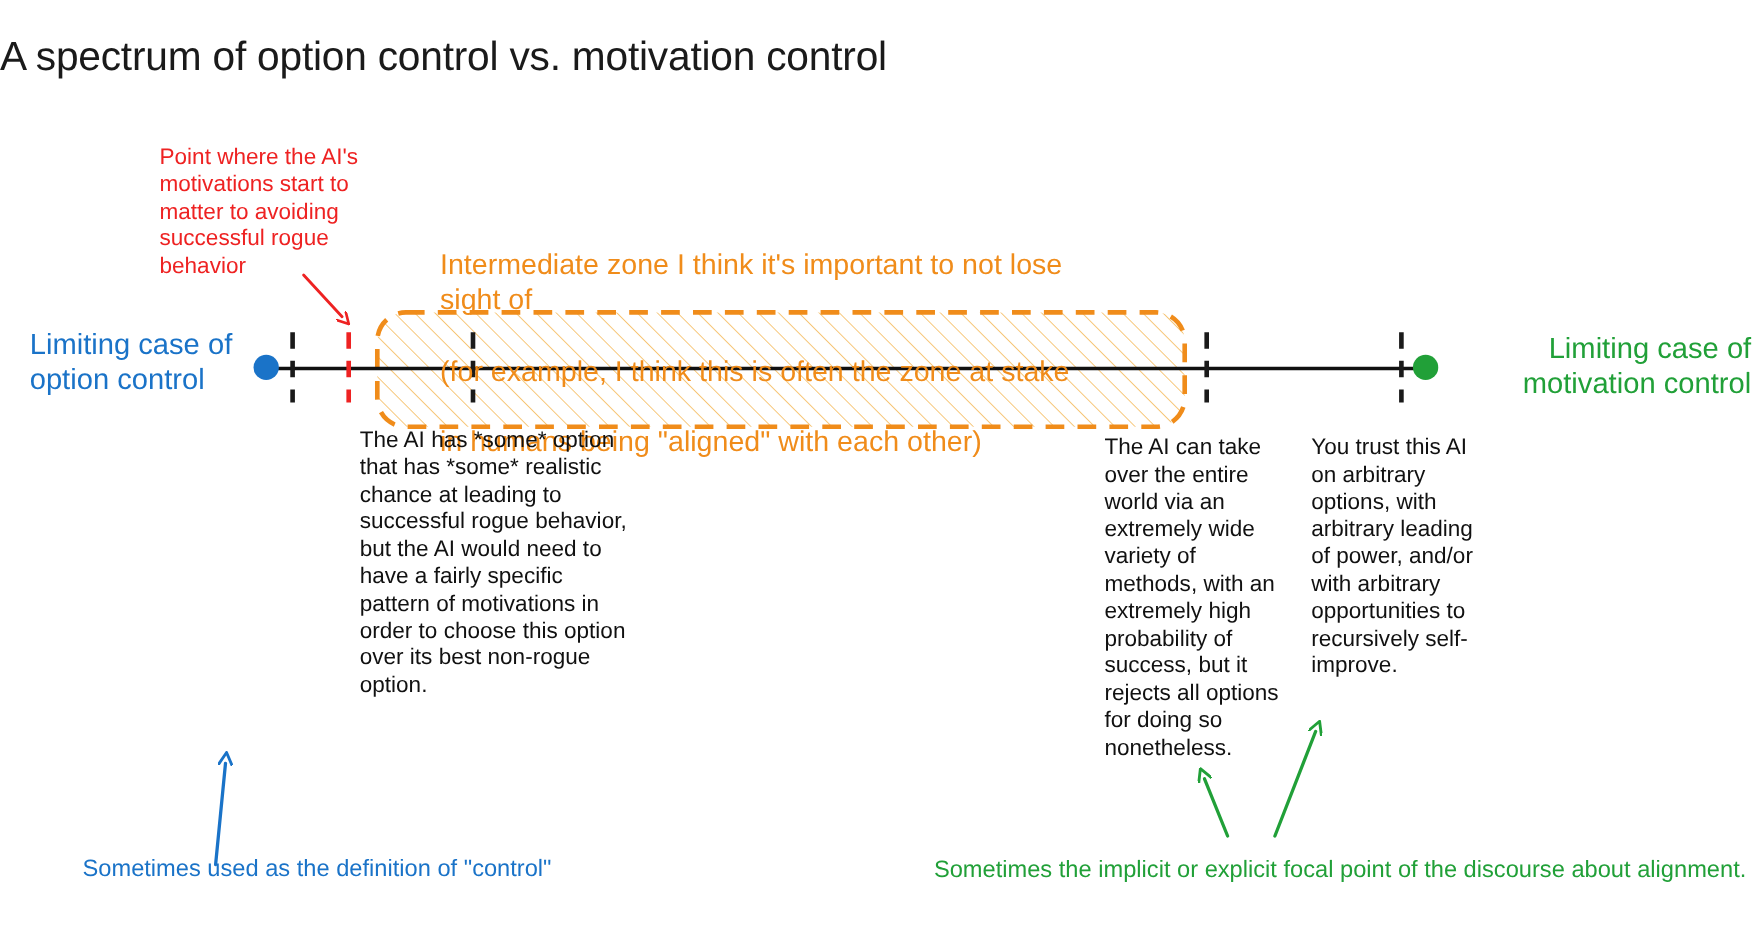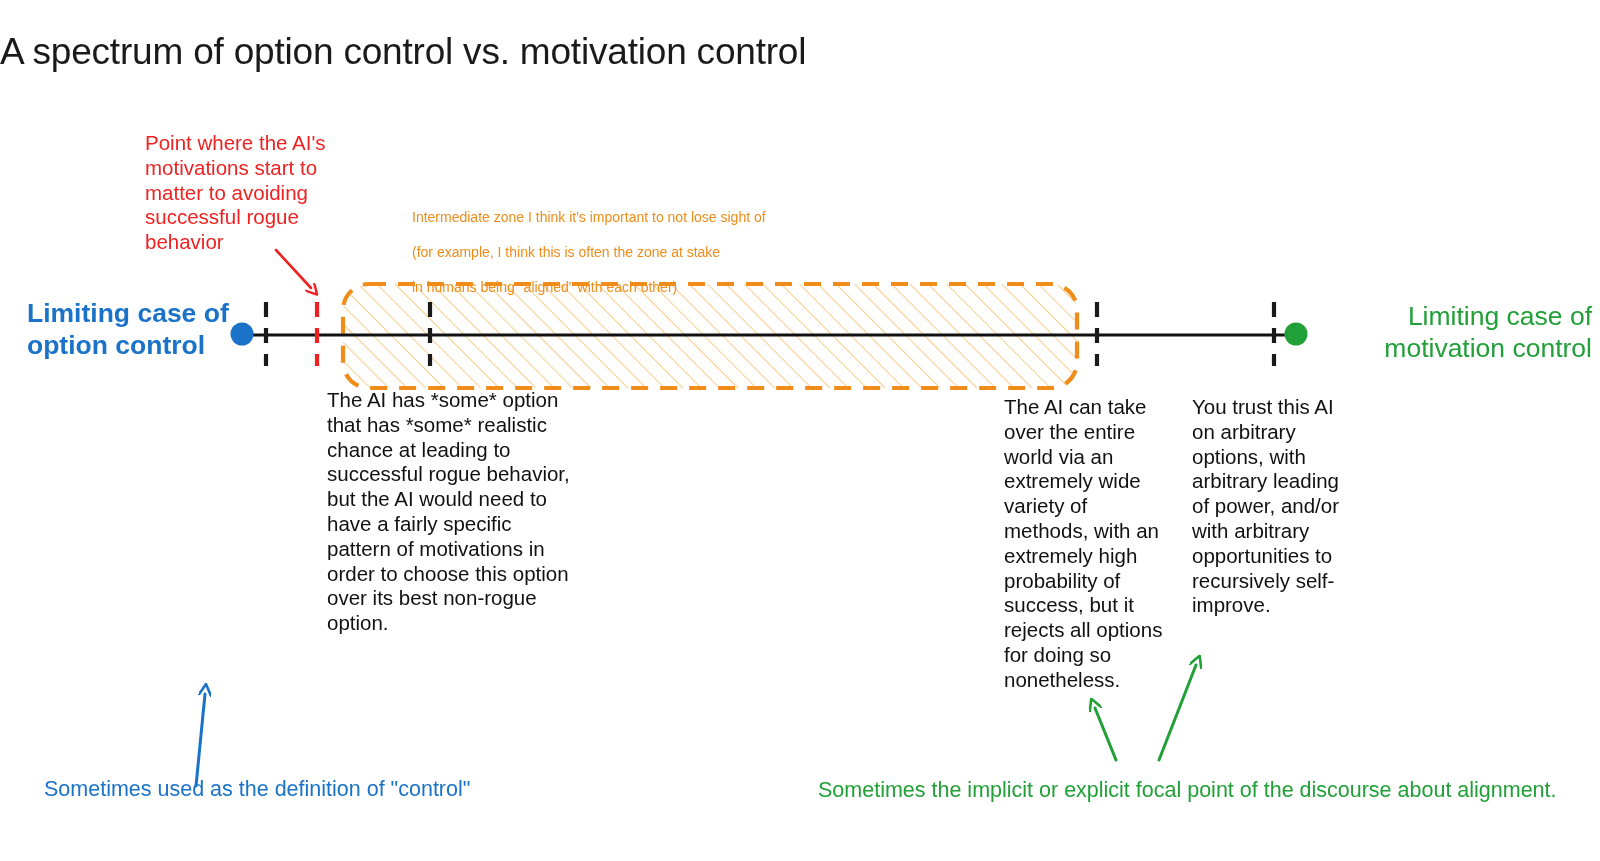--- a/index.html
+++ b/index.html
@@ -49,38 +49,36 @@
     left: 145px;
     top: 131px;
     width: 210px;
     color: #ee2222;
   }
   #orange-annotation {
     left: 400px;
     top: 192px;
     width: 600px;
     color: #f08c1a;
-    font-size: 14px;
+    font-size: 26px;
     line-height: 1.24;
-    margin-left: 12px;
   }
 
   
   .end-label {
     font-size: 26.5px;
     line-height: 1.22;
     white-space: pre-line;
   }
   #label-left {
     left: 27px;
     top: 297px;
     width: 230px;
     color: #1a73c8;
     text-align: left;
-    font-weight: bold;
   }
   #label-right {
     left: 1302px;
     top: 300px;
     width: 290px;
     color: #21a038;
     text-align: right;
   }
 
   
@@ -89,21 +87,21 @@
     line-height: 1.21;
     color: #111111;
     white-space: pre-line;
   }
   #col-1 { left: 160px; top: 392px; width: 148px; }
   #col-2 { left: 327px; top: 388px; width: 252px; }
   #col-3 { left: 1004px; top: 395px; width: 160px; }
   #col-4 { left: 1192px; top: 395px; width: 152px; }
 
   
-  .caption { font-size: 21.5px; line-height: 1.2; }
+  .caption { font-size: 21.5px; line-height: 1.2; margin-left: 31px; }
   #caption-left  { left: 44px;  top: 777px; color: #1a73c8; }
   #caption-right { left: 818px; top: 778px; color: #21a038; }
 
   
   #vector {
     position: absolute;
     left: 0; top: 0;
     width: 1600px;
     height: 861px;
     pointer-events: none;

